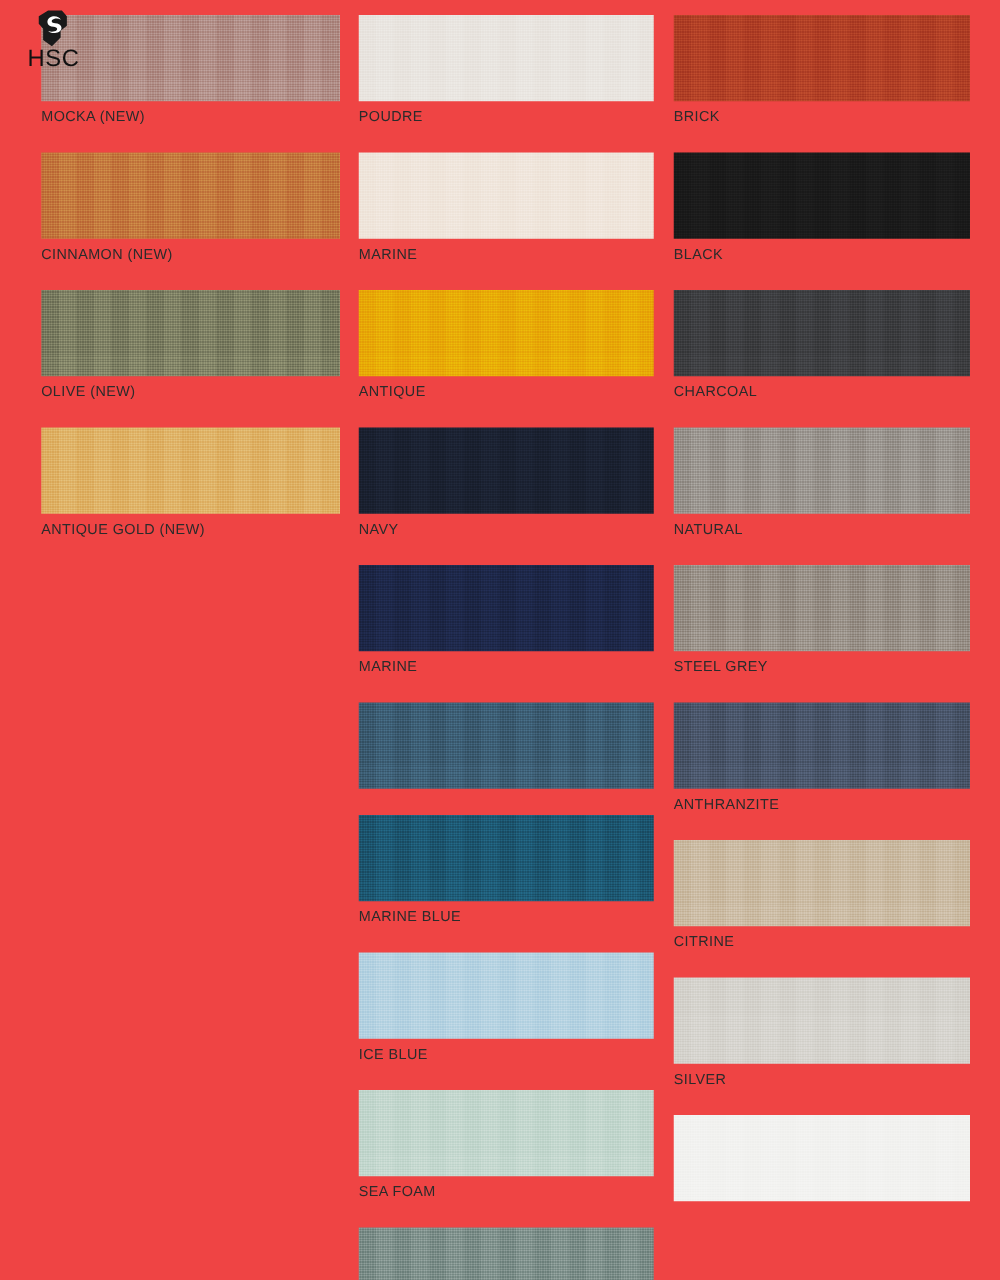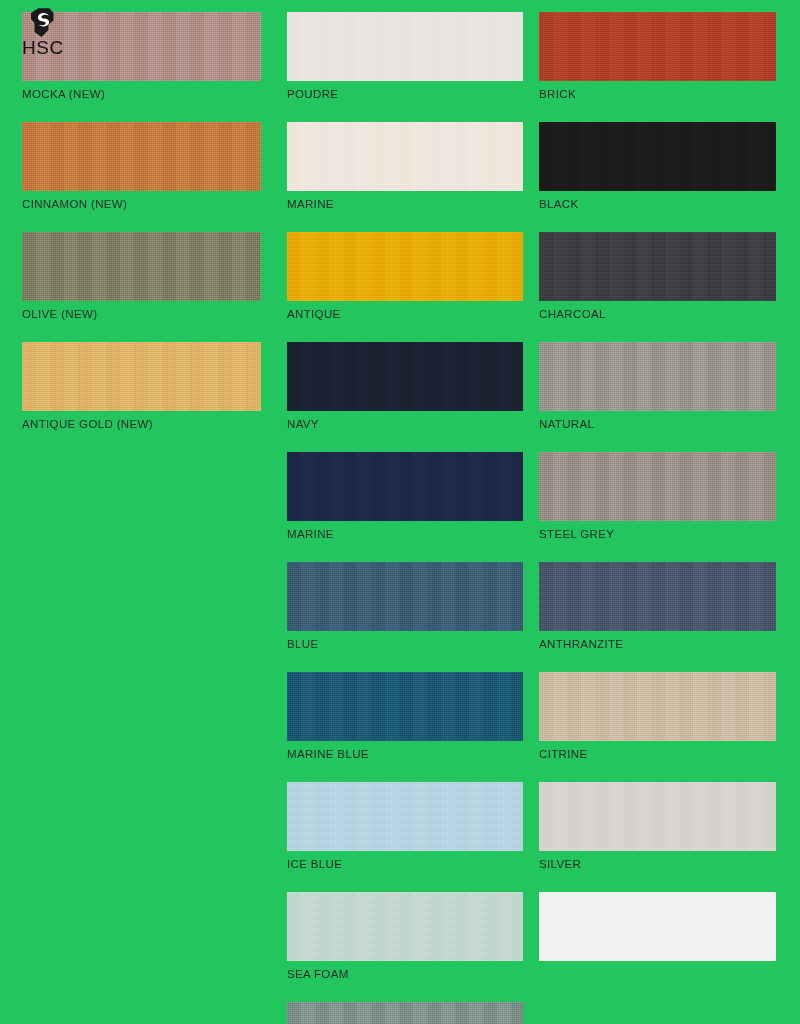--- a/index.html
+++ b/index.html
@@ -13,21 +13,21 @@
     font-family: "Liberation Sans", sans-serif;
     position: relative;
     overflow: hidden;
   }
 
   #sheet {
     position: absolute;
     left: 0; top: 0;
     width: 800px;
     height: 1024px;
-    background: #22c55e;
+    background: #ef4444;
   }
 
   
   .brand {
     position: absolute;
     left: 22px;
     top: 6px;
     width: 66px;
     height: 62px;
     z-index: 5;
@@ -56,21 +56,21 @@
     position: absolute;
     left: 0; top: 0;
     width: 800px;
     height: 1024px;
   }
   .column {
     position: absolute;
     top: 12px;
     width: 236px;
   }
-  .col-0 { left: 22px;  width: 239px; }
+  .col-0 { left: 33px;  width: 239px; }
   .col-1 { left: 287px; width: 236px; }
   .col-2 { left: 539px; width: 237px; }
 
   .swatch-cell {
     position: relative;
     margin-bottom: 21px;
   }
   .swatch {
     width: 100%;
     height: 69px;
@@ -159,21 +159,20 @@
         <div class="swatch-cell">
           <div class="swatch" style="background-color: rgb(27, 34, 50);"></div>
           <div class="swatch-label">NAVY</div>
         </div>
         <div class="swatch-cell">
           <div class="swatch" style="background-color: rgb(29, 39, 72);"></div>
           <div class="swatch-label">MARINE</div>
         </div>
         <div class="swatch-cell">
           <div class="swatch" style="background-color: rgb(60, 93, 115);"></div>
-          <div class="swatch-label">BLUE</div>
         </div>
         <div class="swatch-cell">
           <div class="swatch" style="background-color: rgb(29, 88, 114);"></div>
           <div class="swatch-label">MARINE BLUE</div>
         </div>
         <div class="swatch-cell">
           <div class="swatch" style="background-color: rgb(182, 211, 226);"></div>
           <div class="swatch-label">ICE BLUE</div>
         </div>
         <div class="swatch-cell">

